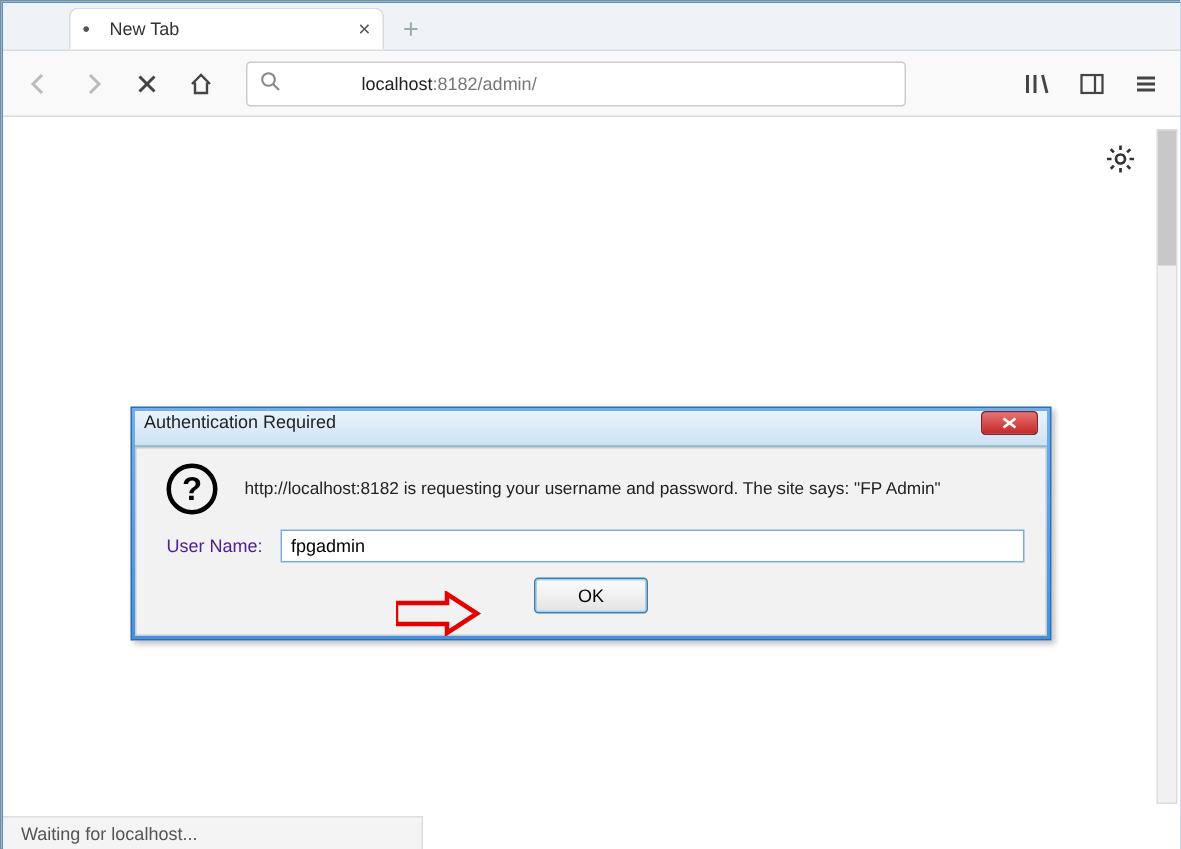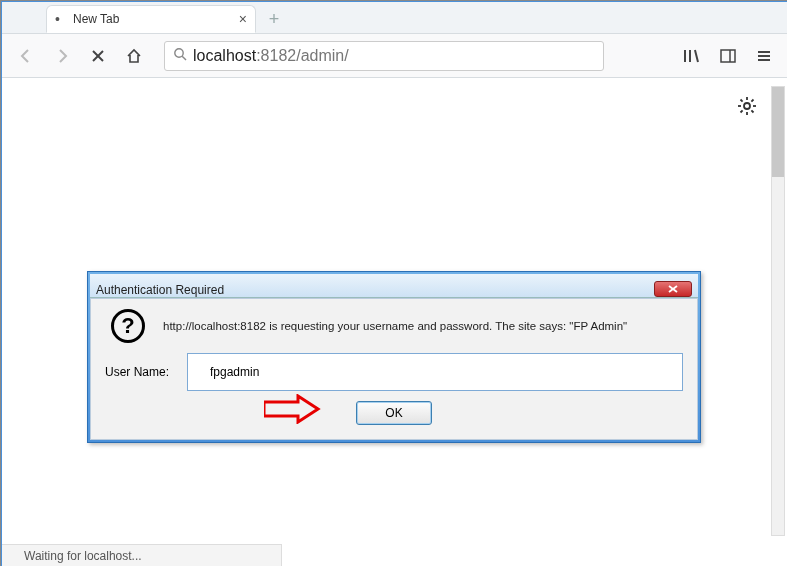--- a/index.html
+++ b/index.html
@@ -17,59 +17,59 @@
 .tab .dot { width: 10px; height: 10px; display:inline-block; margin-right:8px; color:#555; font-size:14px; line-height:10px; }
 .tab .close { position: absolute; right: 8px; color: #555; font-size: 14px; cursor: pointer; }
 .newtab-plus { width: 24px; height: 22px; margin-left: 6px; margin-bottom: 3px; color: #9aa; font-size: 18px; display:flex; align-items:center; justify-content:center; cursor:pointer; }
 
 
 .toolbar { height: 44px; background: #f9f9fa; border-bottom: 1px solid #d7dce0; display: flex; align-items: center; padding: 0 10px; gap: 8px; }
 .nav-btn { width: 28px; height: 28px; display: flex; align-items: center; justify-content: center; color: #555; font-size: 16px; cursor: pointer; border-radius: 4px; }
 .nav-btn.disabled { color: #bbb; }
 .urlbar { flex: 1; max-width: 440px; height: 30px; border: 1px solid #ccc; border-radius: 3px; background: #fff; display: flex; align-items: center; padding: 0 8px; margin: 0 20px 0 8px; }
 .urlbar .search-icon { color: #888; margin-right: 6px; }
-.urlbar .addr { color: #777; font-size: 16px; }
+.urlbar .addr { color: #777; font-size: 12px; margin-left: 48px; }
 .urlbar .addr .host { color: #222; }
 .toolbar-right { margin-left: auto; display: flex; gap: 10px; align-items:center; }
 .toolbar-icon { width: 26px; height: 26px; display:flex; align-items:center; justify-content:center; color:#444; font-size:16px; cursor:pointer; }
 
 
 .content { position: relative; height: calc(100% - 32px - 44px - 22px); background: #fff; }
 .gear { position: absolute; top: 18px; right: 30px; font-size: 18px; color: #333; cursor:pointer; }
 .scrollbar { position:absolute; right:2px; top:8px; bottom:8px; width:14px; background:#f1f1f1; border:1px solid #ddd; }
 .scrollbar .thumb { position:absolute; top:0; width:12px; left:0; height:90px; background:#c8c8c8; }
 
 
 .search-card { position:absolute; left:238px; top:280px; width:310px; height:42px; border:1px solid #dcdcdc; border-radius:6px; background:#fff; display:flex; align-items:center; padding:0 12px; box-shadow:0 1px 2px rgba(0,0,0,0.06); }
 .g-logo { width:18px; height:18px; margin-right:10px; position:relative; }
 .g-logo svg { width:18px; height:18px; }
 .search-card .ph { color:#888; font-size:14px; flex:1; }
 .search-card .arrow { color:#888; font-size:18px; }
 
 
 .dialog { position:absolute; left:85px; top:193px; width:614px; border:1px solid #2a6fb5; background:#f2f2f2; box-shadow:2px 2px 4px rgba(0,0,0,0.25); }
 .dialog-border { padding:2px; background:linear-gradient(#6fb0e8,#4a90d9); }
-.dialog-title { height:24px; background:linear-gradient(#eaf3fb,#cde2f5); border-bottom:1px solid #9bb; display:flex; align-items:flex-end; padding:0 6px; font-size:12px; color:#222; }
+.dialog-title { height:24px; background:linear-gradient(#eaf3fb,#cde2f5); border-bottom:1px solid #9bb; display:flex; align-items:flex-start; padding:0 6px; font-size:12px; color:#222; }
 .dialog-title .title-close { margin-left:auto; width:38px; height:16px; background:linear-gradient(#e57373,#c62828); border:1px solid #8a1f1f; border-radius:3px; color:#fff; display:flex; align-items:center; justify-content:center; font-size:11px; cursor:pointer; font-weight:bold; }
 .dialog-body { background:#f2f2f2; padding:10px 14px 14px 14px; border:1px solid #bcd; }
 .dialog-row1 { display:flex; align-items:center; margin-bottom:10px; }
 .q-icon { width:34px; height:34px; border:3px solid #000; border-radius:50%; display:flex; align-items:center; justify-content:center; font-size:22px; font-weight:bold; margin-right:18px; margin-left:6px; flex:none; }
 .dialog-msg { font-size:11.5px; color:#222;text-align:right; }
 .form-row { display:flex; align-items:center; margin-bottom:6px; }
-.form-label { width:82px; text-align:left; padding-right:6px; font-size:12px; color:#000000; }
-.form-input { flex:1; height:38px; border:1px solid #7a9; border:1px solid #7eaad6; background:#fff; padding:0 22px; font-size:12px; font-family:inherit; }
+.form-label { width:82px; text-align:center; padding-right:6px; font-size:12px; color:#4c1d95; }
+.form-input { flex:1; height:22px; border:1px solid #7a9; border:1px solid #7eaad6; background:#fff; padding:0 6px; font-size:12px; font-family:inherit; }
 .dialog-buttons { display:flex; justify-content:center; gap:14px; margin-top:10px; position:relative; }
 .dlg-btn { width:76px; height:24px; border:1px solid #999; background:linear-gradient(#fdfdfd,#e3e3e3); border-radius:3px; font-size:12px; cursor:pointer; }
 .dlg-btn.ok { border:1px solid #3c7fb1; box-shadow:0 0 0 1px #a6d0ef inset; }
 
 
 .red-arrow { position:absolute; left:176px; top:122px; pointer-events:none; }
 
 
-.statusbar { position:absolute; bottom:0; left:0; height:22px; width:280px; background:#f4f4f4; border-top:1px solid #ddd; border-right:1px solid #ddd; display:flex; align-items:center; padding:0 22px; font-size:12px; color:#555; }
+.statusbar { position:absolute; bottom:0; left:0; height:22px; width:280px; background:#f4f4f4; border-top:1px solid #ddd; border-right:1px solid #ddd; display:flex; align-items:center; padding:0 12px; font-size:12px; color:#555; }
 
 
 .outer { border:1px solid #888; width:787px; height:566px; }
 </style>
 </head>
 <body>
 
 <div class="outer">
 <div class="window">
 

